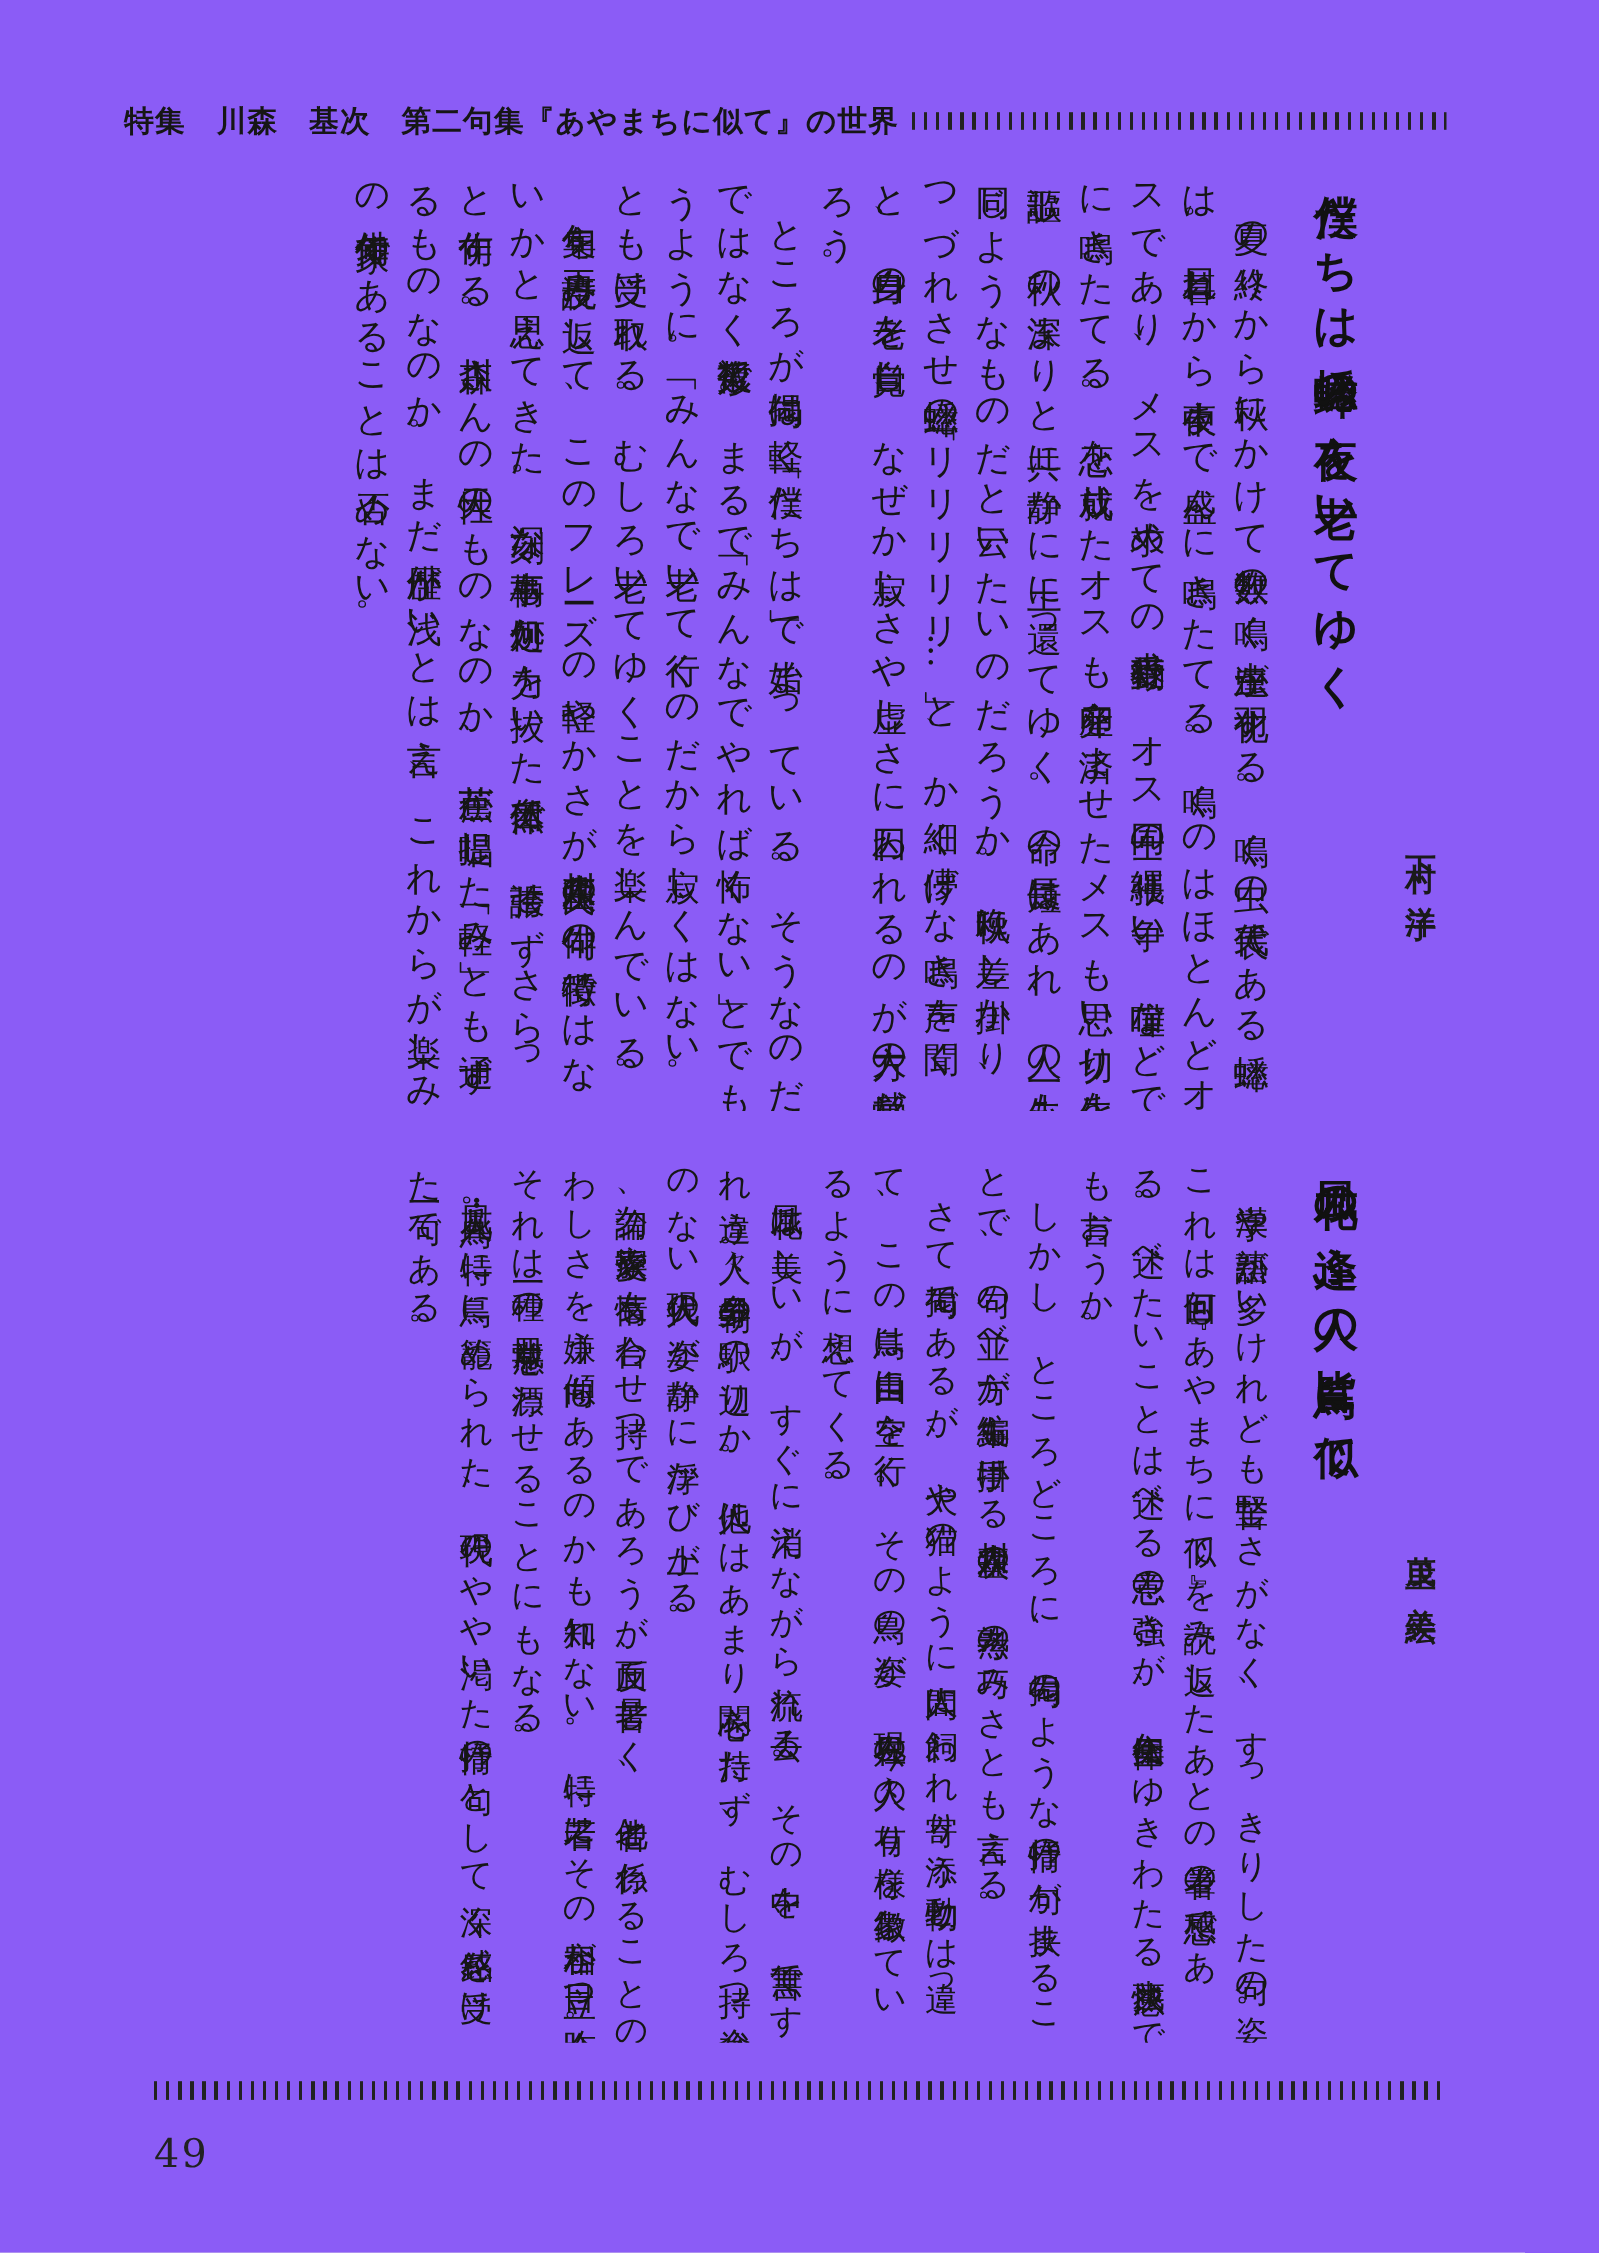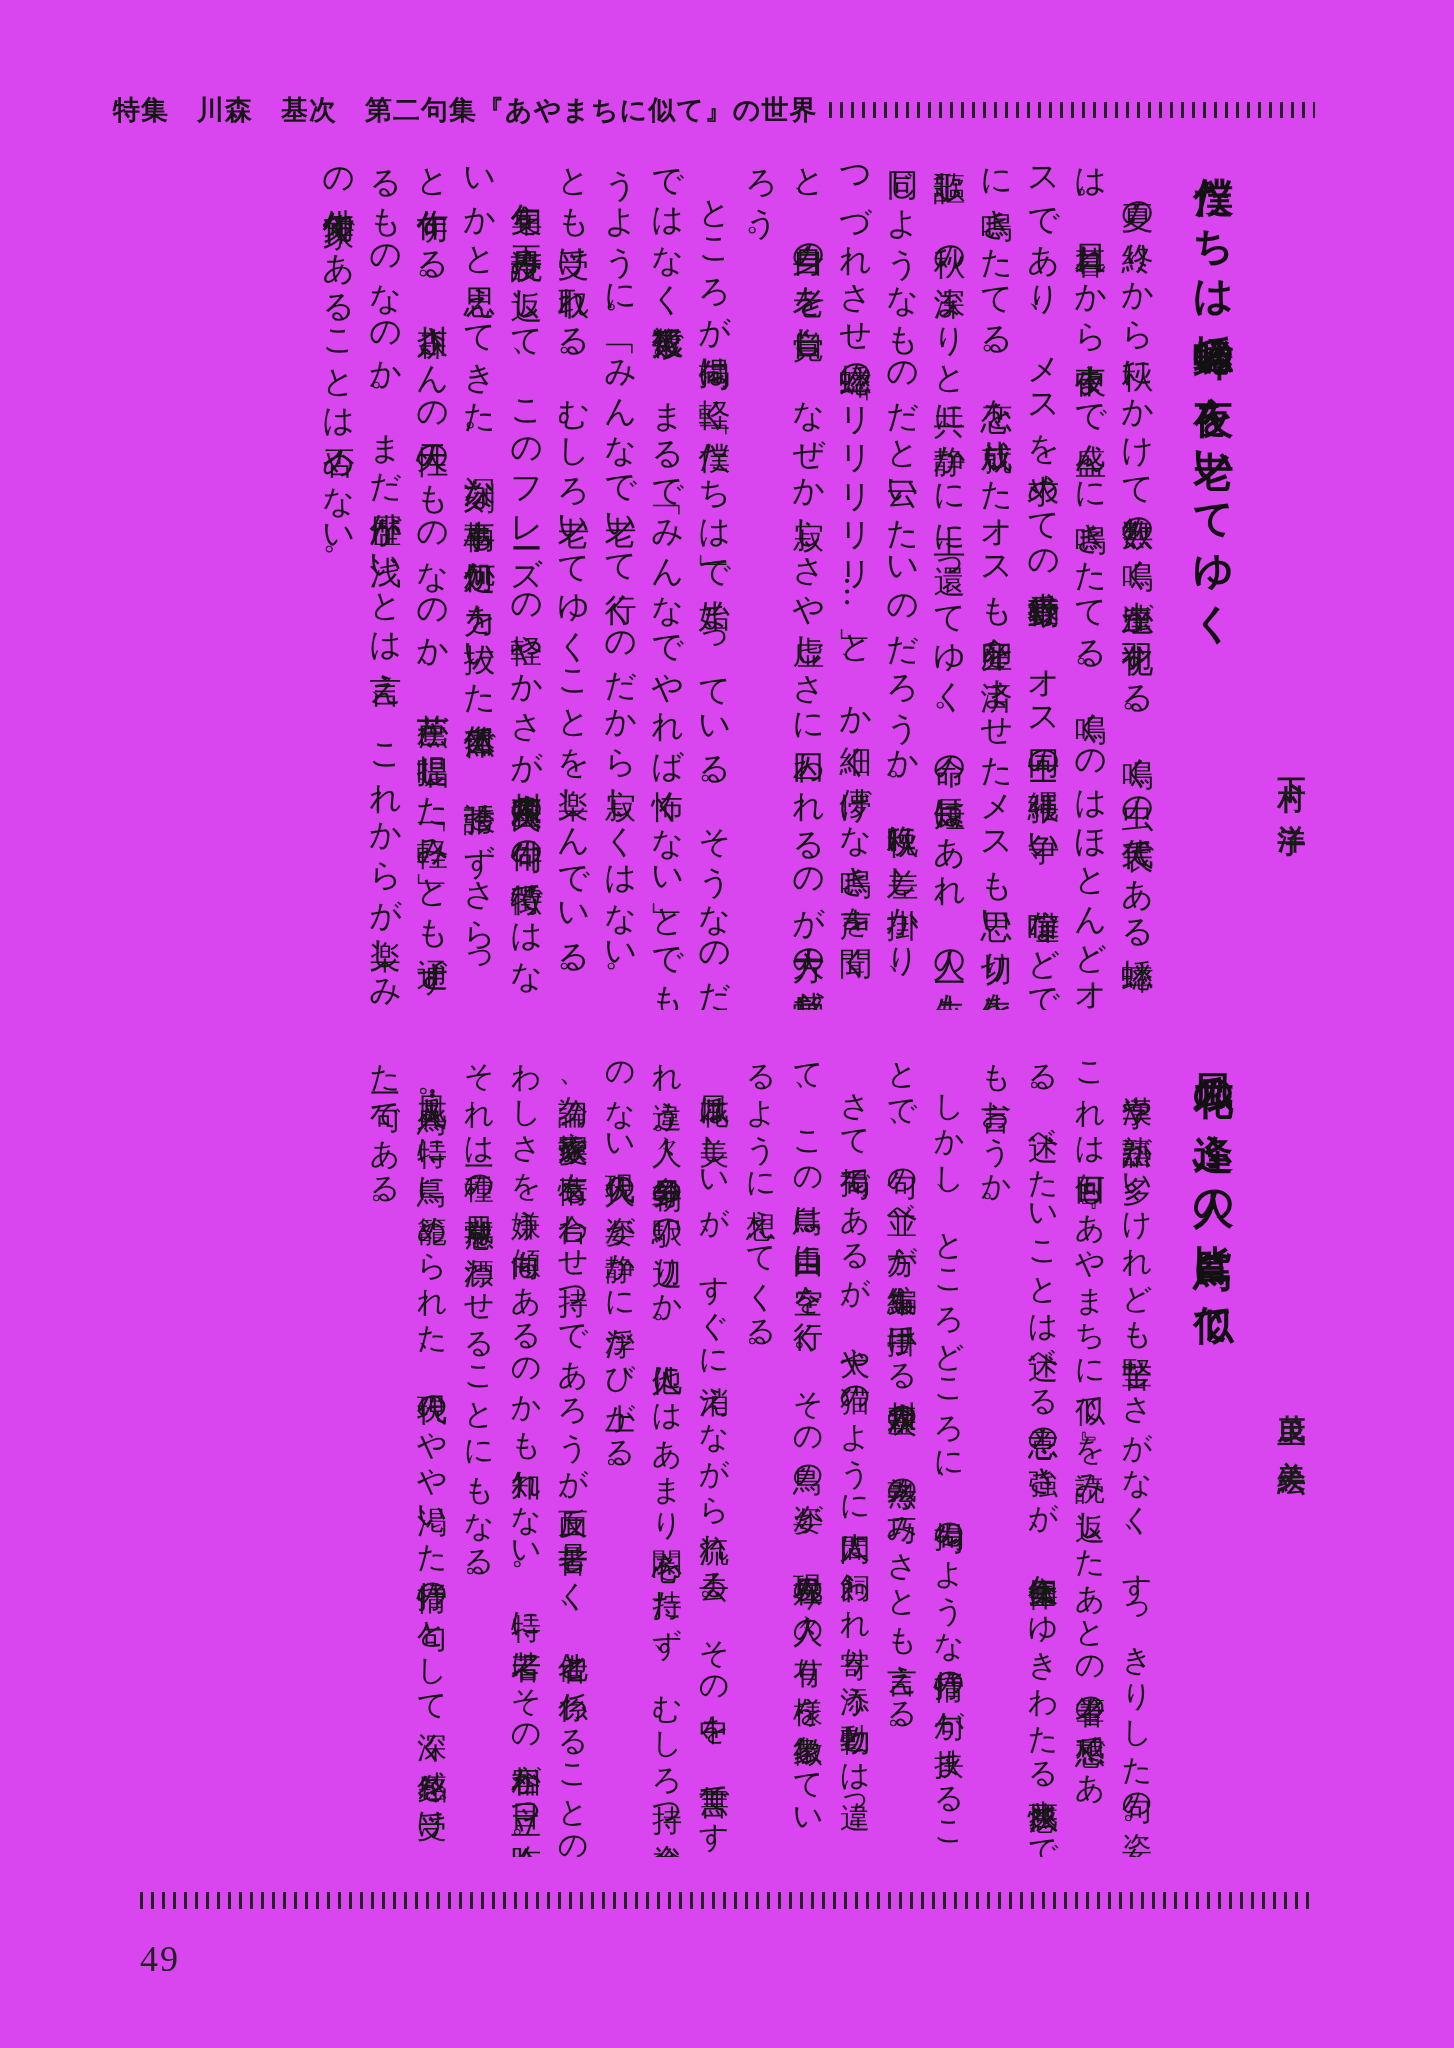--- a/index.html
+++ b/index.html
@@ -1,20 +1,20 @@
 <!DOCTYPE html>
 <html lang="ja"><head>
 <meta charset="utf-8">
 <style>
   html,body{margin:0;padding:0;background:#e8e8e6;}
   .page{
     position:relative;
     width:1454px;height:2048px;
     margin:0 auto;
-    background:#d946ef;
+    background:#8b5cf6;
     color:#141414;
     font-family:"DejaVu Serif","Liberation Serif",serif;
     overflow:hidden;
   }
   
   .header{
     position:absolute;left:113px;right:139px;top:92px;height:36px;
     display:flex;align-items:center;
   }
   .header-text{
@@ -58,21 +58,21 @@
     line-height:47px;
   }
   .essay-1 .essay-body p{font-size:32px;letter-spacing:2px;}
   .essay-2 .essay-body p{font-size:30px;letter-spacing:2px;}
   
   .footer-ticks{
     position:absolute;left:140px;width:1176px;top:1892px;height:17px;
   }
   .page-number{
     position:absolute;left:140px;top:1938px;
-    font-size:36px;letter-spacing:2px;color:#222;font-family:Liberation Serif, serif;
+    font-size:36px;letter-spacing:2px;color:#222;
   }
 </style>
 </head>
 <body>
 
 <div class="page">
 
   <div class="header">
     <div class="header-text">特集　川森　基次　第二句集『あやまちに似て』の世界</div>
     <div class="tick-row"></div>

